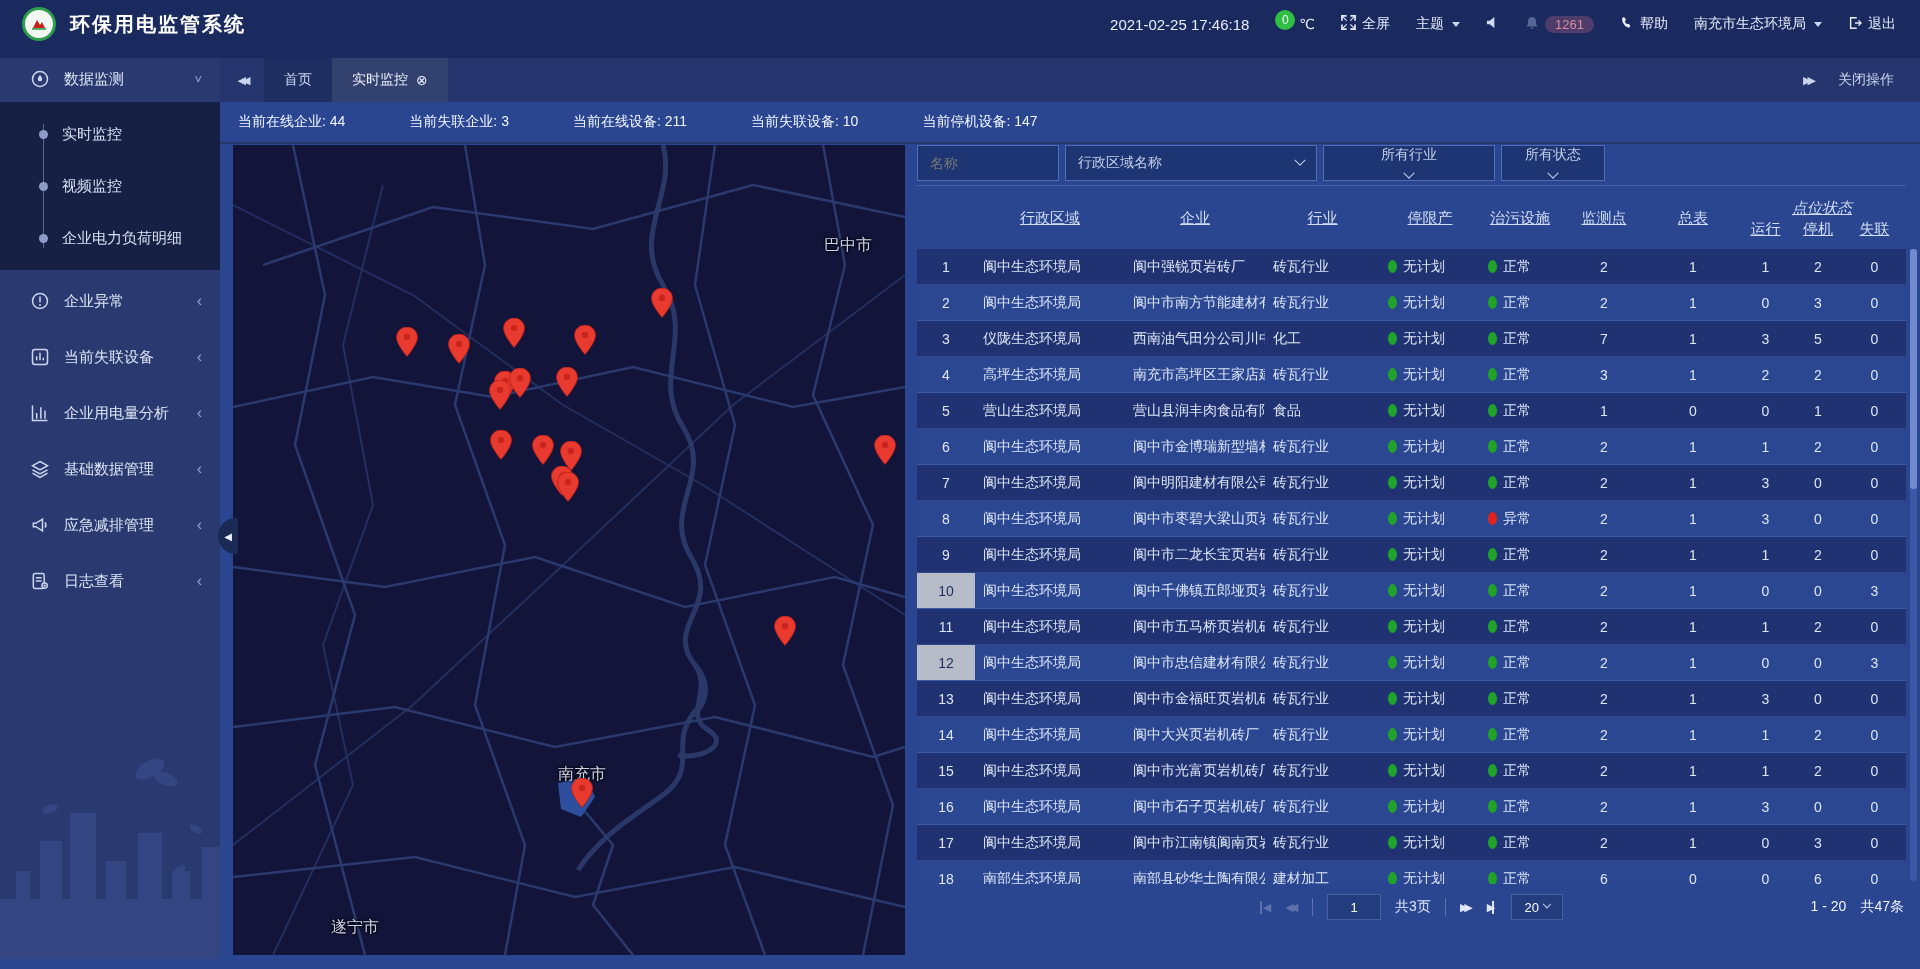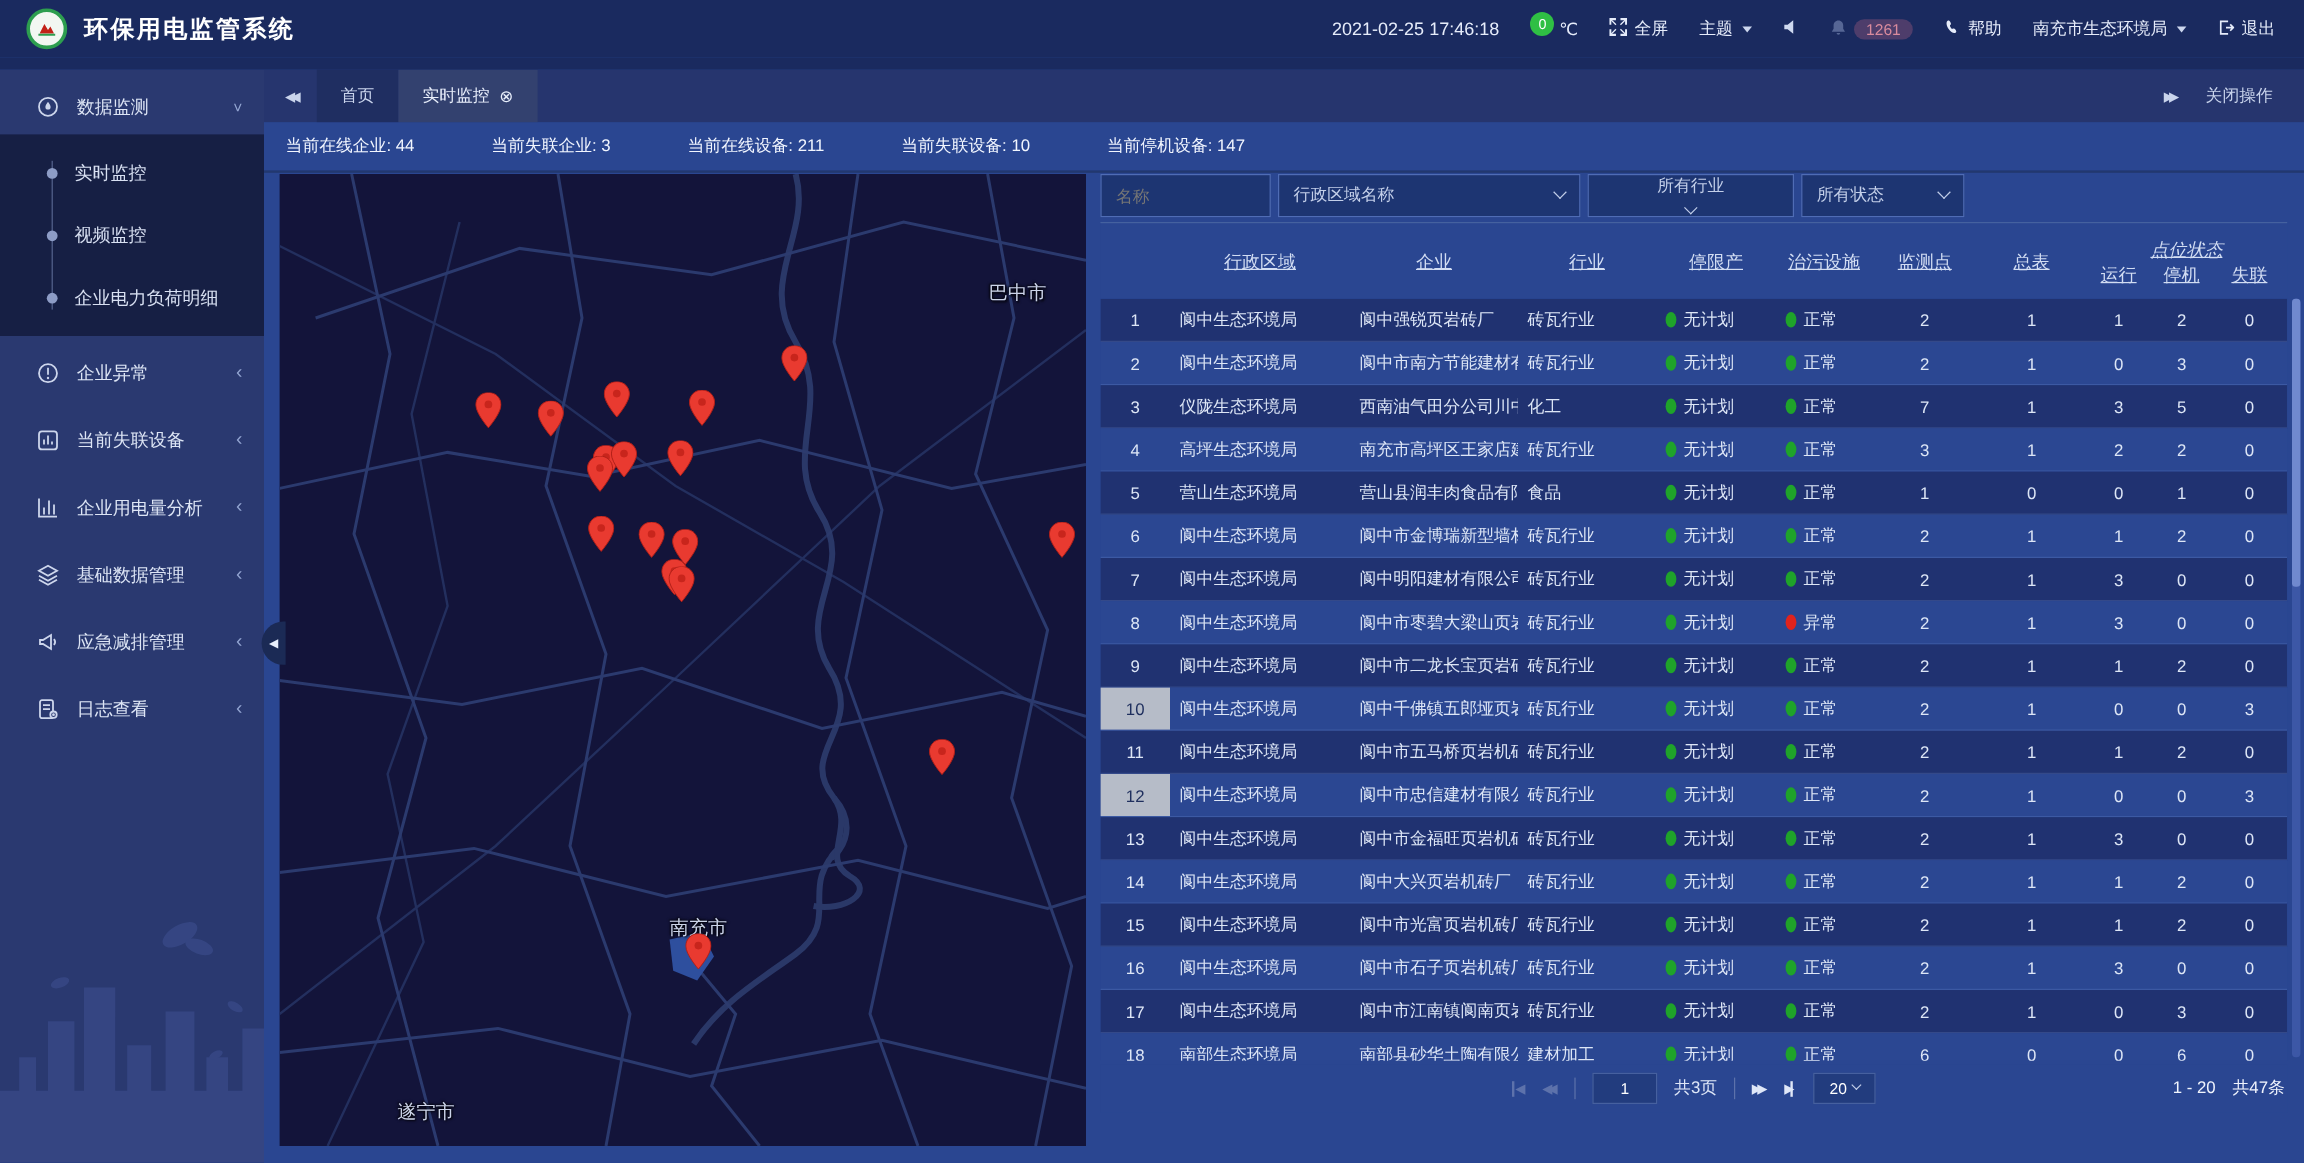--- a/index.html
+++ b/index.html
@@ -20,21 +20,21 @@
     font-size:12px; display:flex; align-items:center; justify-content:center; margin-top:-6px; }
   .hitem { display:flex; align-items:center; gap:6px; cursor:pointer; white-space:nowrap; }
   .caret-down { width:0; height:0; border-left:4px solid transparent; border-right:4px solid transparent;
     border-top:5px solid #cdd7ee; display:inline-block; margin-left:2px; }
   .notif-pill { background:rgba(214,110,140,.28); color:#d98b9d; border-radius:10px;
     padding:1px 10px; font-size:13px; }
   .bell-dim { opacity:.45; }
 
   
   .topstrip { position:absolute; left:0; top:48px; width:1920px; height:10px; background:#1a2a5f; z-index:5; }
-  .sidebar { position:absolute; left:0; top:58px; width:220px; height:911px; background:#2a3970; overflow:hidden; }
+  .sidebar { position:absolute; left:0; top:48px; width:220px; height:911px; background:#2a3970; overflow:hidden; }
   .menu-item { height:50px; display:flex; align-items:center; padding:0 18px 0 30px;
     color:#dde5f5; font-size:15px; cursor:pointer; margin-top:6px; }
   .menu-item .mi-label { margin-left:14px; flex:1; }
   .menu-item .mi-chev { color:#93a5d2; font-size:12px; }
   .submenu { background:#161f44; padding:6px 0; position:relative; margin-top:-2px; }
   .submenu::before { content:""; position:absolute; left:43px; top:22px; bottom:22px; width:1px; background:#56648f; }
   .sub-item { height:52px; display:flex; align-items:center; padding-left:62px; font-size:15px;
     color:#d8e0f2; cursor:pointer; position:relative; }
   .sub-item::before { content:""; position:absolute; left:39px; width:9px; height:9px;
     border-radius:50%; background:#8d9cc6; }
@@ -412,21 +412,21 @@
   <div class="filter-row">
     <input class="f-box f-input" style="width: 142px; outline: none;" placeholder="名称">
     <div class="f-box f-select" style="width:252px;">
       <span>行政区域名称</span>
       <span class="chev"></span>
     </div>
     <div class="f-box f-select" style="width:172px;flex-direction:column;">
       <span>所有行业</span>
       <span class="chev"></span>
     </div>
-    <div class="f-box f-select" style="width:136px;">
+    <div class="f-box f-select" style="width:104px;flex-direction:column;">
       <span>所有状态</span>
       <span class="chev"></span>
     </div>
   </div>
 
   <div class="thead grid-cols" style="display:grid;text-decoration:underline;">
     <div class="th"></div>
     <div class="th">行政区域</div>
     <div class="th">企业</div>
     <div class="th">行业</div>

